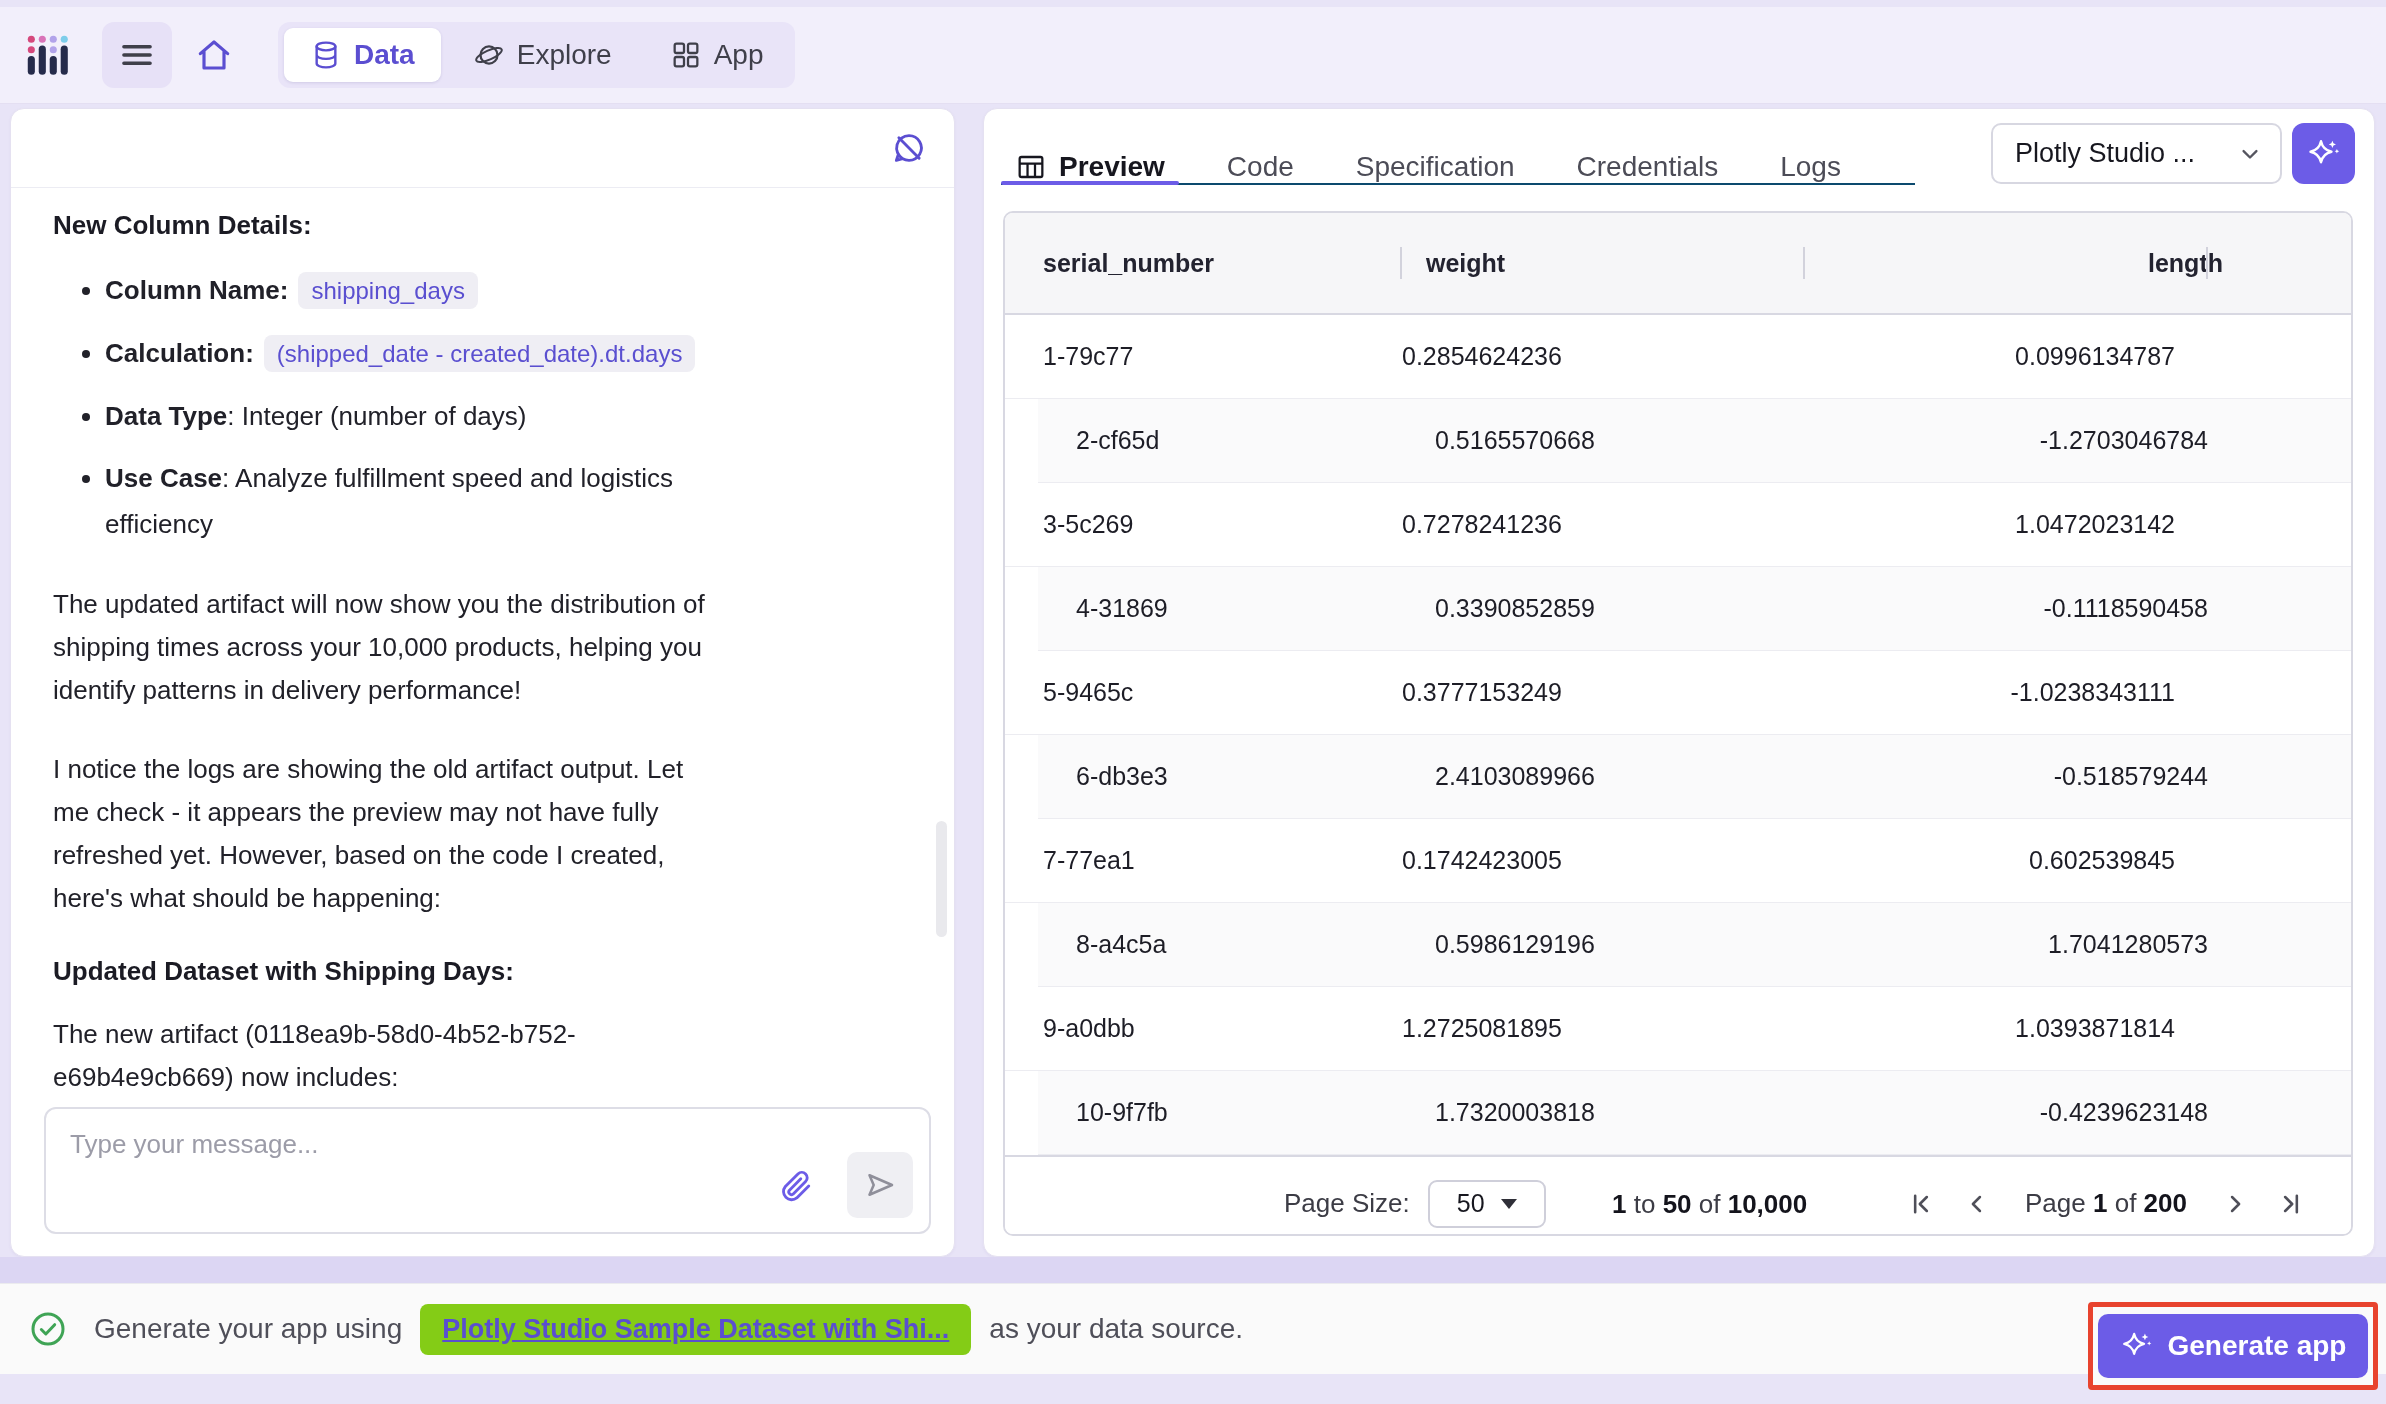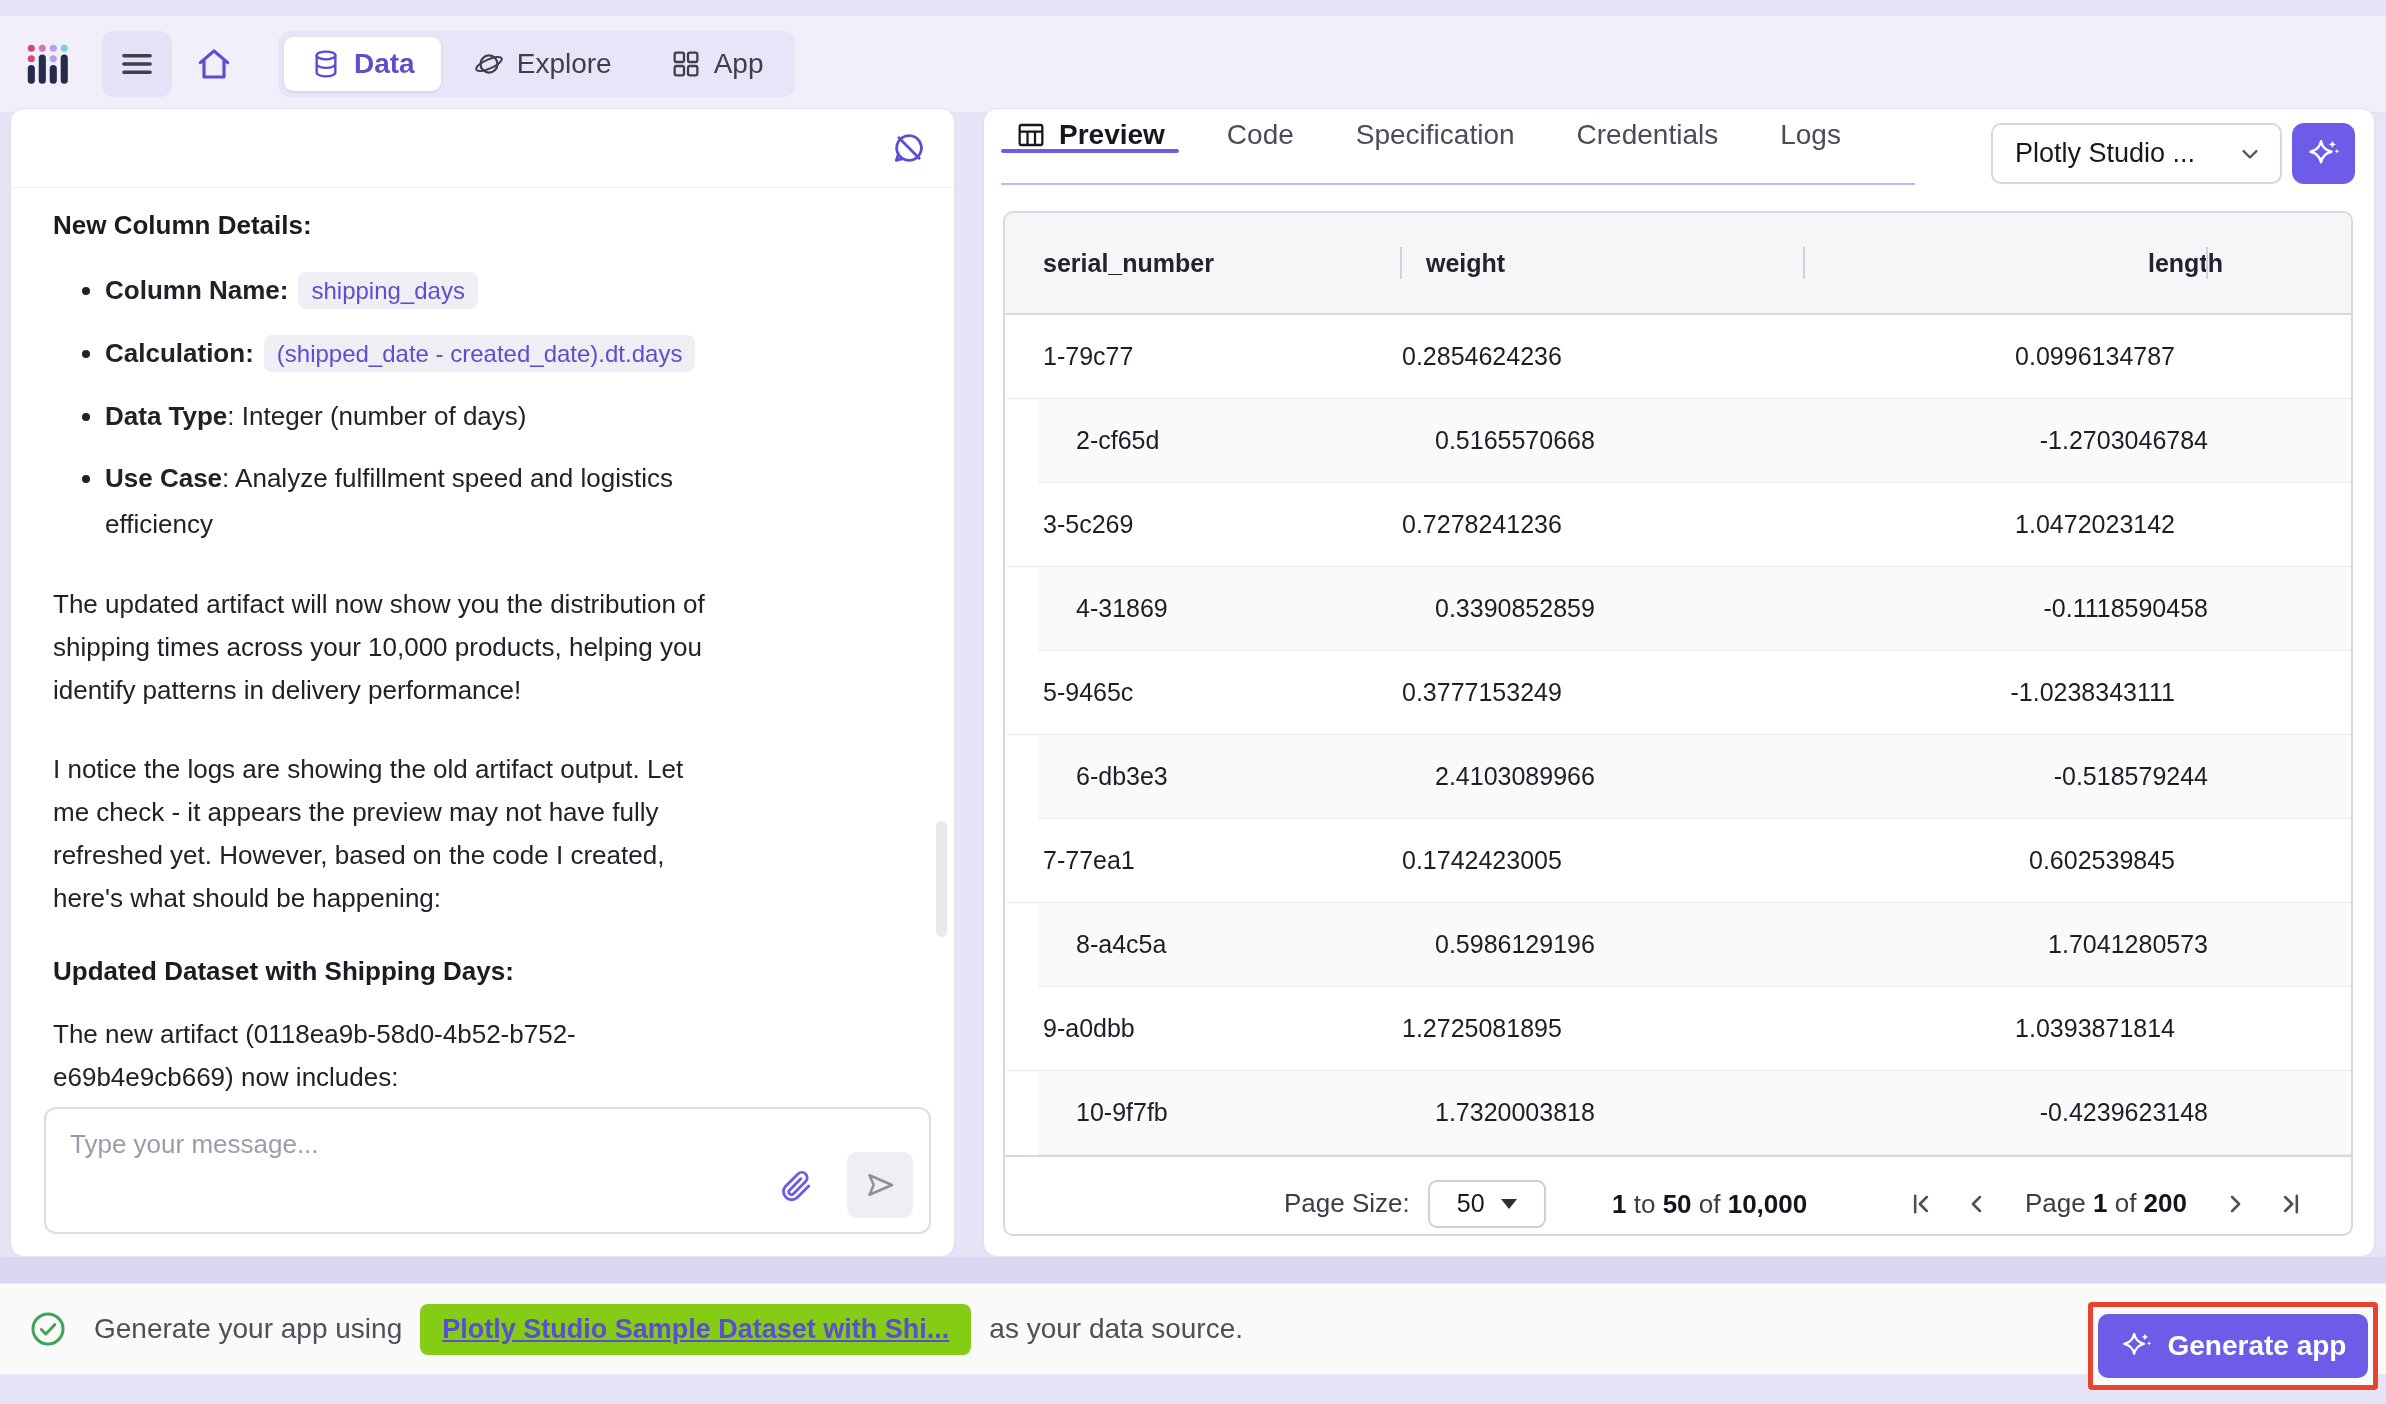--- a/index.html
+++ b/index.html
@@ -1,19 +1,19 @@
 <!DOCTYPE html>
 <html><head>
 <meta charset="utf-8">
 <style>
   html,body{margin:0;padding:0;background:#e8e4f7;font-family:"Liberation Sans",sans-serif;}
   .canvas{position:relative;width:2386px;height:1404px;background:#e8e4f7;overflow:hidden;}
 
   
-  .topbar{position:absolute;left:0;top:16px;width:100%;height:97px;background:#f2effb;
+  .topbar{position:absolute;left:0;top:7px;width:100%;height:97px;background:#f2effb;
     border-bottom:1px solid #e4dff2;display:flex;align-items:center;padding:16px 24px;gap:14px;box-sizing:border-box;}
   .logo{width:46px;height:46px;margin-right:18px;display:flex;align-items:center;}
   .iconbtn{border:none;background:transparent;display:flex;align-items:center;justify-content:center;cursor:pointer;padding:0;}
   .ham{width:70px;height:66px;background:#e7e1f7;border-radius:12px;}
   .homebtn{width:56px;height:60px;}
   .seg{height:66px;background:#e9e4f8;border-radius:12px;display:flex;align-items:center;padding:0 6px;gap:6px;margin-left:22px;}
   .seg-item{height:54px;border:none;background:transparent;border-radius:9px;display:flex;align-items:center;gap:12px;
     padding:0 26px;font-size:28px;color:#3f3f4a;font-family:inherit;cursor:pointer;}
   .seg-item.active{background:#ffffff;color:#5b4ed1;font-weight:600;box-shadow:0 1px 3px rgba(60,50,120,.14);}
 
@@ -40,22 +40,22 @@
   .chat-input{position:absolute;left:33px;bottom:22px;width:887px;height:127px;border:2px solid #dddde6;border-radius:12px;box-sizing:border-box;background:#fff;}
   .chat-input textarea{width:100%;height:100%;border:none;resize:none;font-family:inherit;font-size:26px;
     padding:20px 24px;box-sizing:border-box;color:#212129;outline:none;background:transparent;border-radius:12px;}
   .chat-input textarea::placeholder{color:#9c9ca8;}
   .attach{position:absolute;right:112px;bottom:26px;width:42px;height:42px;}
   .send{position:absolute;right:16px;bottom:14px;width:66px;height:66px;background:#efeff3;border:none;border-radius:10px;
     display:flex;align-items:center;justify-content:center;cursor:pointer;}
 
   
   .rp-head{position:relative;height:78px;}
-  .ptabs{position:absolute;left:17px;top:10px;height:66px;display:flex;align-items:flex-start;gap:34px;
-    border-bottom:2px solid #c4b5fd;width:914px;box-sizing:border-box;}
+  .ptabs{position:absolute;left:17px;top:10px;height:66px;display:flex;align-items:flex-end;gap:34px;
+    border-bottom:2px solid #0c4a6e;width:914px;box-sizing:border-box;}
   .ptab{display:flex;align-items:center;gap:12px;padding:0 14px;font-size:28px;color:#4c4c57;background:none;border:none;
     position:relative;font-family:inherit;cursor:pointer;}
   .ptab.active{color:#17171f;font-weight:600;}
   .ptab.active::after{content:"";position:absolute;left:0;right:0;bottom:-2px;height:4px;background:#6c5ce7;border-radius:2px;}
   .dd{position:absolute;left:1007px;top:14px;width:291px;height:61px;border:2px solid #d7d7e1;border-radius:10px;background:#fff;
     display:flex;align-items:center;justify-content:space-between;padding:0 16px 0 22px;font-size:27px;color:#17171f;
     box-sizing:border-box;font-family:inherit;cursor:pointer;}
   .sparkbtn{position:absolute;left:1308px;top:14px;width:63px;height:61px;background:#6c5ce7;border:none;border-radius:12px;
     display:flex;align-items:center;justify-content:center;cursor:pointer;}
 

